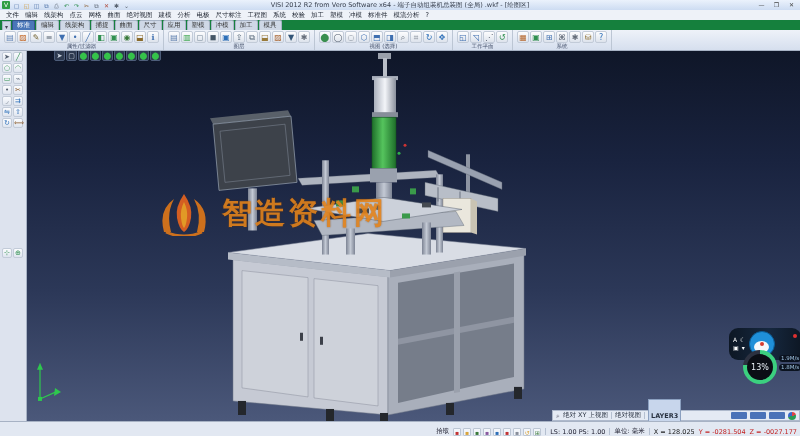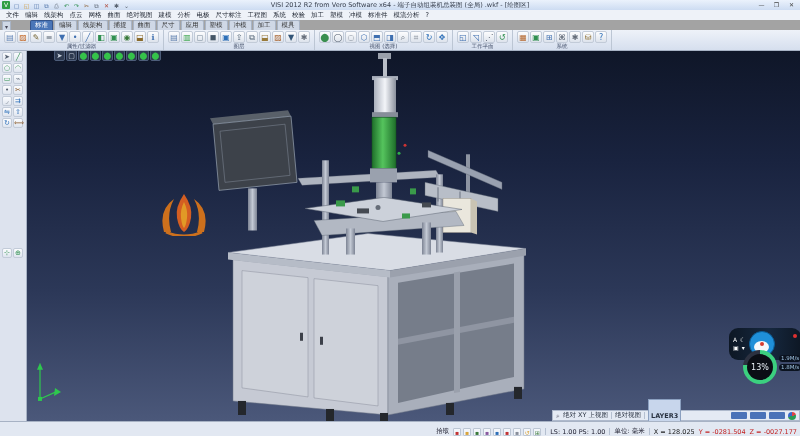--- a/index.html
+++ b/index.html
@@ -17,22 +17,22 @@
   .title-text{position:absolute;left:0;right:0;text-align:center;font-size:6.5px;color:#39414f;pointer-events:none}
   .win-btns{margin-left:auto;display:flex;gap:2px;z-index:2}
   .win-btn{width:13px;height:8px;font-size:6px;line-height:8px;text-align:center;color:#444}
 
   
   .menubar{position:absolute;top:10px;left:0;right:0;height:10px;background:#eef2f8;
     border-bottom:1px solid #c6d0de;display:flex;align-items:center;padding-left:3px;z-index:8}
   .menu-item{font-size:6.5px;padding:0 3px;white-space:nowrap;color:#1d2430}
 
   
-  .tabrow{position:absolute;top:20px;left:0;right:0;height:10px;background:#a3a3a3;
-    display:flex;align-items:flex-end;padding-left:2px;gap:19px;z-index:8}
+  .tabrow{position:absolute;top:20px;left:0;right:0;height:10px;background:#15803d;
+    display:flex;align-items:flex-end;padding-left:2px;gap:1px;z-index:8}
   .tabbtn{width:9px;height:9px;font-size:6px;line-height:9px;text-align:center;color:#445;
     background:#cfd8e6;border:1px solid #a8b4c6;border-bottom:none;box-sizing:border-box}
   .tabs{display:flex;gap:1px}
   .tab{font-size:6.5px;padding:0 4px;height:9px;line-height:9px;color:#333;background:#cfd8e6;
     border:1px solid #a8b4c6;border-bottom:none;border-radius:2px 2px 0 0;white-space:nowrap}
   .tab.active{background:#4a76b8;color:#fff;border-color:#33548c}
 
   
   .toolbar{position:absolute;top:30px;left:0;right:0;height:20px;
     background:linear-gradient(#eef2f9,#d6dfee);border-bottom:1px solid #a7b2c4;
@@ -381,20 +381,21 @@
     </div>
 
   <div class="watermark">
     <svg width="56" height="46" viewBox="0 0 56 46">
       <path d="M8 42 Q2 20 18 9 Q10 24 15 42 Z" fill="#e07818"></path>
       <path d="M48 42 Q54 20 38 9 Q46 24 41 42 Z" fill="#e07818"></path>
       <path d="M28 4 Q19 17 21 28 Q23 39 28 42 Q33 39 35 28 Q37 17 28 4 Z" fill="#e8641e"></path>
       <path d="M28 12 Q24 20 25 28 Q26 36 28 38 Q30 36 31 28 Q32 20 28 12 Z" fill="#f6a623"></path>
       <path d="M10 42 Q28 50 46 42" stroke="#e07818" stroke-width="3" fill="none"></path>
     </svg>
+    <span class="wm-text">智造资料网</span>
   </div>
 
   <div class="phone-pill">
     <div class="pill-col">
       <div class="pill-row">
         <span>A</span>
         <span>☾</span>
       </div>
       <div class="pill-row">
         <span>▣</span>

